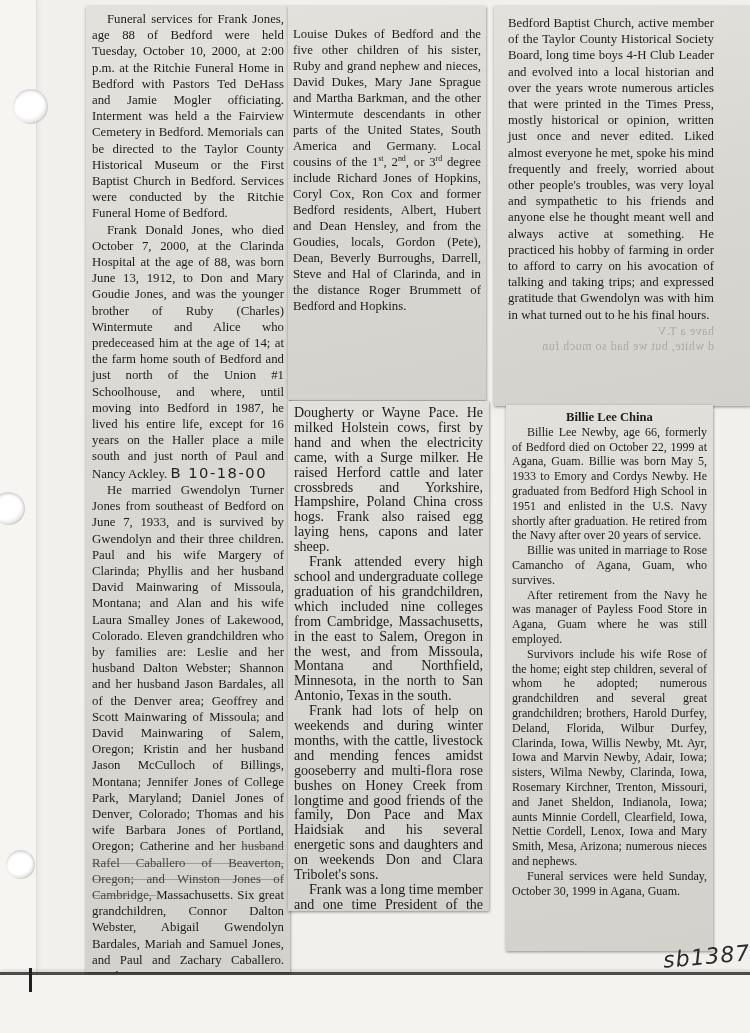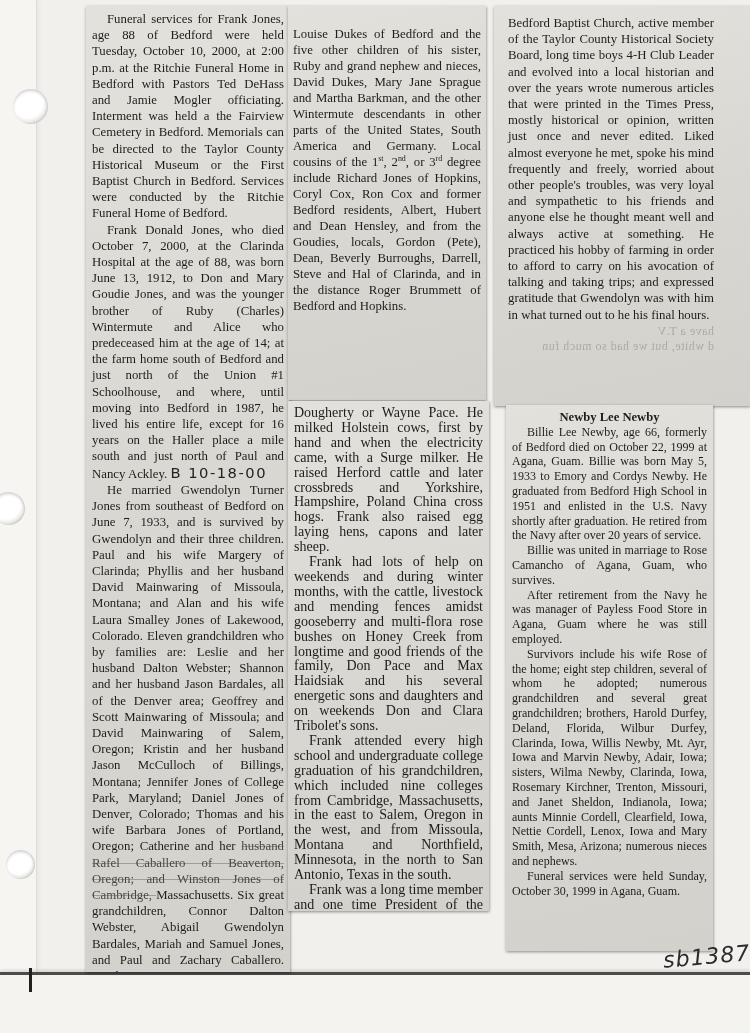--- a/index.html
+++ b/index.html
@@ -69,35 +69,35 @@
     <p class="ind"><span>Frank Donald Jones, who died October 7, 2000, at the Clarinda Hospital at the age of 88, was born June 13, 1912, to Don and Mary Goudie Jones, and was the younger brother of Ruby (Charles) Wintermute and Alice who predeceased him at the age of 14; at the farm home south of Bedford and just north of the Union #1 Schoolhouse, and where, until moving into Bedford in 1987, he lived his entire life, except for 16 years on the Haller place a mile south and just north of Paul and Nancy Ackley.</span> <span class="hw">B 10-18-00</span></p>
     <p class="ind"><span>He married Gwendolyn Turner Jones from southeast of Bedford on June 7, 1933, and is survived by Gwendolyn and their three children. Paul and his wife Margery of Clarinda; Phyllis and her husband David Mainwaring of Missoula, Montana; and Alan and his wife Laura Smalley Jones of Lakewood, Colorado. Eleven grandchildren who by families are: Leslie and her husband Dalton Webster; Shannon and her husband Jason Bardales, all of the Denver area; Geoffrey and Scott Mainwaring of Missoula; and David Mainwaring of Salem, Oregon; Kristin and her husband Jason McCulloch of Billings, Montana; Jennifer Jones of College Park, Maryland; Daniel Jones of Denver, Colorado; Thomas and his wife Barbara Jones of Portland, Oregon; Catherine and her </span><span class="bleed">husband Rafel Caballero of Beaverton, Oregon; and Winston Jones of Cambridge, </span><span>Massachusetts. Six great grandchildren, Connor Dalton Webster, Abigail Gwendolyn Bardales, Mariah and Samuel Jones, and Paul and Zachary Caballero. Frank's niece,</span></p>
   </div>
 
   <div class="clip clip-ma">
     <p><span>Louise Dukes of Bedford and the five other children of his sister, Ruby and grand nephew and nieces, David Dukes, Mary Jane Sprague and Martha Barkman, and the other Wintermute descendants in other parts of the United States, South America and Germany. Local cousins of the 1</span><sup>st</sup><span>, 2</span><sup>nd</sup><span>, or 3</span><sup>rd</sup><span> degree include Richard Jones of Hopkins, Coryl Cox, Ron Cox and former Bedford residents, Albert, Hubert and Dean Hensley, and from the Goudies, locals, Gordon (Pete), Dean, Beverly Burroughs, Darrell, Steve and Hal of Clarinda, and in the distance Roger Brummett of Bedford and Hopkins.</span></p>
   </div>
 
   <div class="clip clip-mb">
     <p>Dougherty or Wayne Pace. He milked Holstein cows, first by hand and when the electricity came, with a Surge milker. He raised Herford cattle and later crossbreds and Yorkshire, Hampshire, Poland China cross hogs. Frank also raised egg laying hens, capons and later sheep.</p>
+    <p class="ind">Frank attended every high school and undergraduate college graduation of his grandchildren, which included nine colleges from Cambridge, Massachusetts, in the east to Salem, Oregon in the west, and from Missoula, Montana and Northfield, Minnesota, in the north to San Antonio, Texas in the south.</p>
     <p class="ind">Frank had lots of help on weekends and during winter months, with the cattle, livestock and mending fences amidst gooseberry and multi-flora rose bushes on Honey Creek from longtime and good friends of the family, Don Pace and Max Haidsiak and his several energetic sons and daughters and on weekends Don and Clara Tribolet's sons.</p>
-    <p class="ind">Frank attended every high school and undergraduate college graduation of his grandchildren, which included nine colleges from Cambridge, Massachusetts, in the east to Salem, Oregon in the west, and from Missoula, Montana and Northfield, Minnesota, in the north to San Antonio, Texas in the south.</p>
     <p class="ind">Frank was a long time member and one time President of the Taylor County Farm Bureau; long time member and former long time Sunday School Superintendent, Deacon and Trustee of the</p>
   </div>
 
   <div class="clip clip-rc">
     <p>Bedford Baptist Church, active member of the Taylor County Historical Society Board, long time boys 4-H Club Leader and evolved into a local historian and over the years wrote numerous articles that were printed in the Times Press, mostly historical or opinion, written just once and never edited. Liked almost everyone he met, spoke his mind frequently and freely, worried about other people's troubles, was very loyal and sympathetic to his friends and anyone else he thought meant well and always active at something. He practiced his hobby of farming in order to afford to carry on his avocation of talking and taking trips; and expressed gratitude that Gwendolyn was with him in what turned out to he his final hours.</p>
     <div class="mirror-block">
       <div class="mirror">have a T.V</div>
       <div class="mirror">d white, but we had so much fun</div>
     </div>
   </div>
 
   <div class="clip clip-rd">
-    <p class="clip-title">Newby Lee Newby</p>
+    <p class="clip-title">Billie Lee China</p>
     <p class="ind">Billie Lee Newby, age 66, formerly of Bedford died on October 22, 1999 at Agana, Guam. Billie was born May 5, 1933 to Emory and Cordys Newby. He graduated from Bedford High School in 1951 and enlisted in the U.S. Navy shortly after graduation. He retired from the Navy after over 20 years of service.</p>
     <p class="ind">Billie was united in marriage to Rose Camancho of Agana, Guam, who survives.</p>
     <p class="ind">After retirement from the Navy he was manager of Payless Food Store in Agana, Guam where he was still employed.</p>
     <p class="ind">Survivors include his wife Rose of the home; eight step children, several of whom he adopted; numerous grandchildren and several great grandchildren; brothers, Harold Durfey, Deland, Florida, Wilbur Durfey, Clarinda, Iowa, Willis Newby, Mt. Ayr, Iowa and Marvin Newby, Adair, Iowa; sisters, Wilma Newby, Clarinda, Iowa, Rosemary Kirchner, Trenton, Missouri, and Janet Sheldon, Indianola, Iowa; aunts Minnie Cordell, Clearfield, Iowa, Nettie Cordell, Lenox, Iowa and Mary Smith, Mesa, Arizona; numerous nieces and nephews.</p>
     <p class="ind">Funeral services were held Sunday, October 30, 1999 in Agana, Guam.</p>
   </div>
 
   <div class="archive-code">sb1387</div>
 
 </div>

